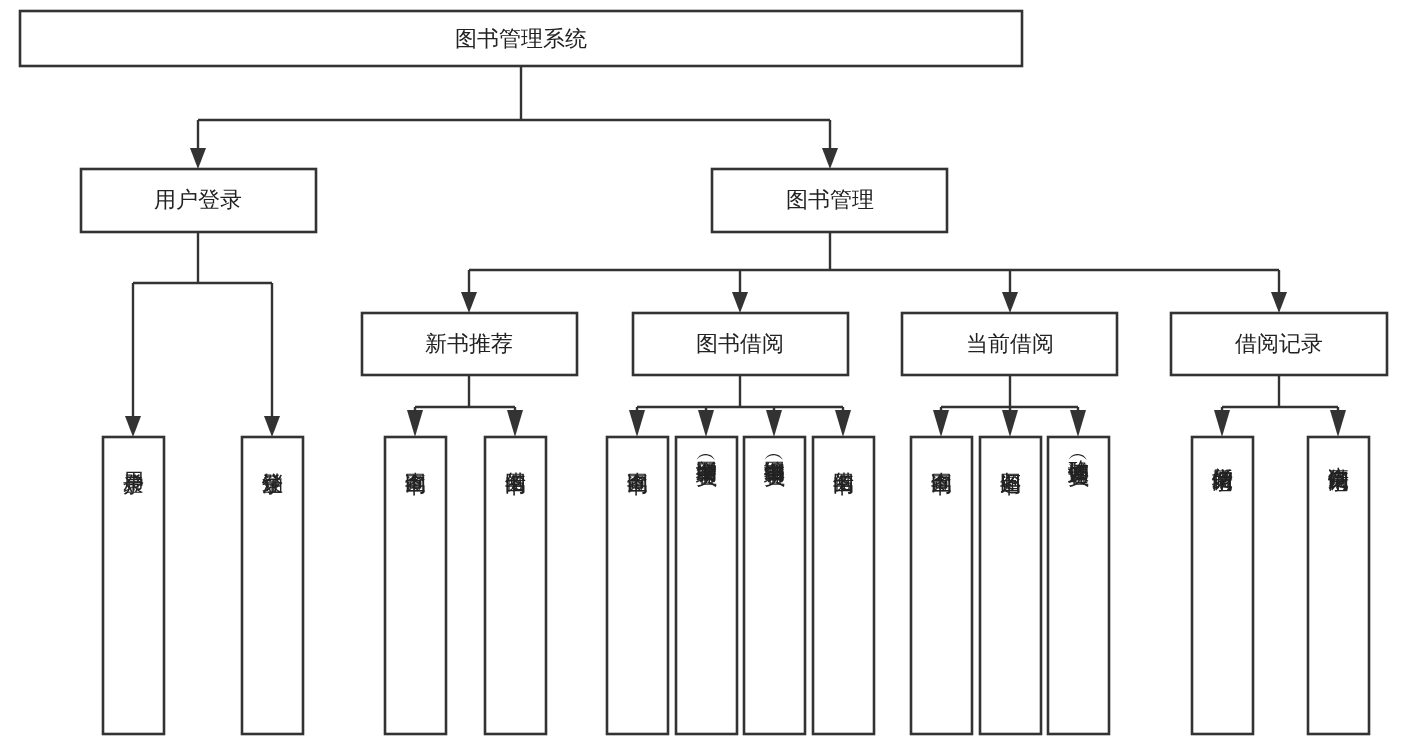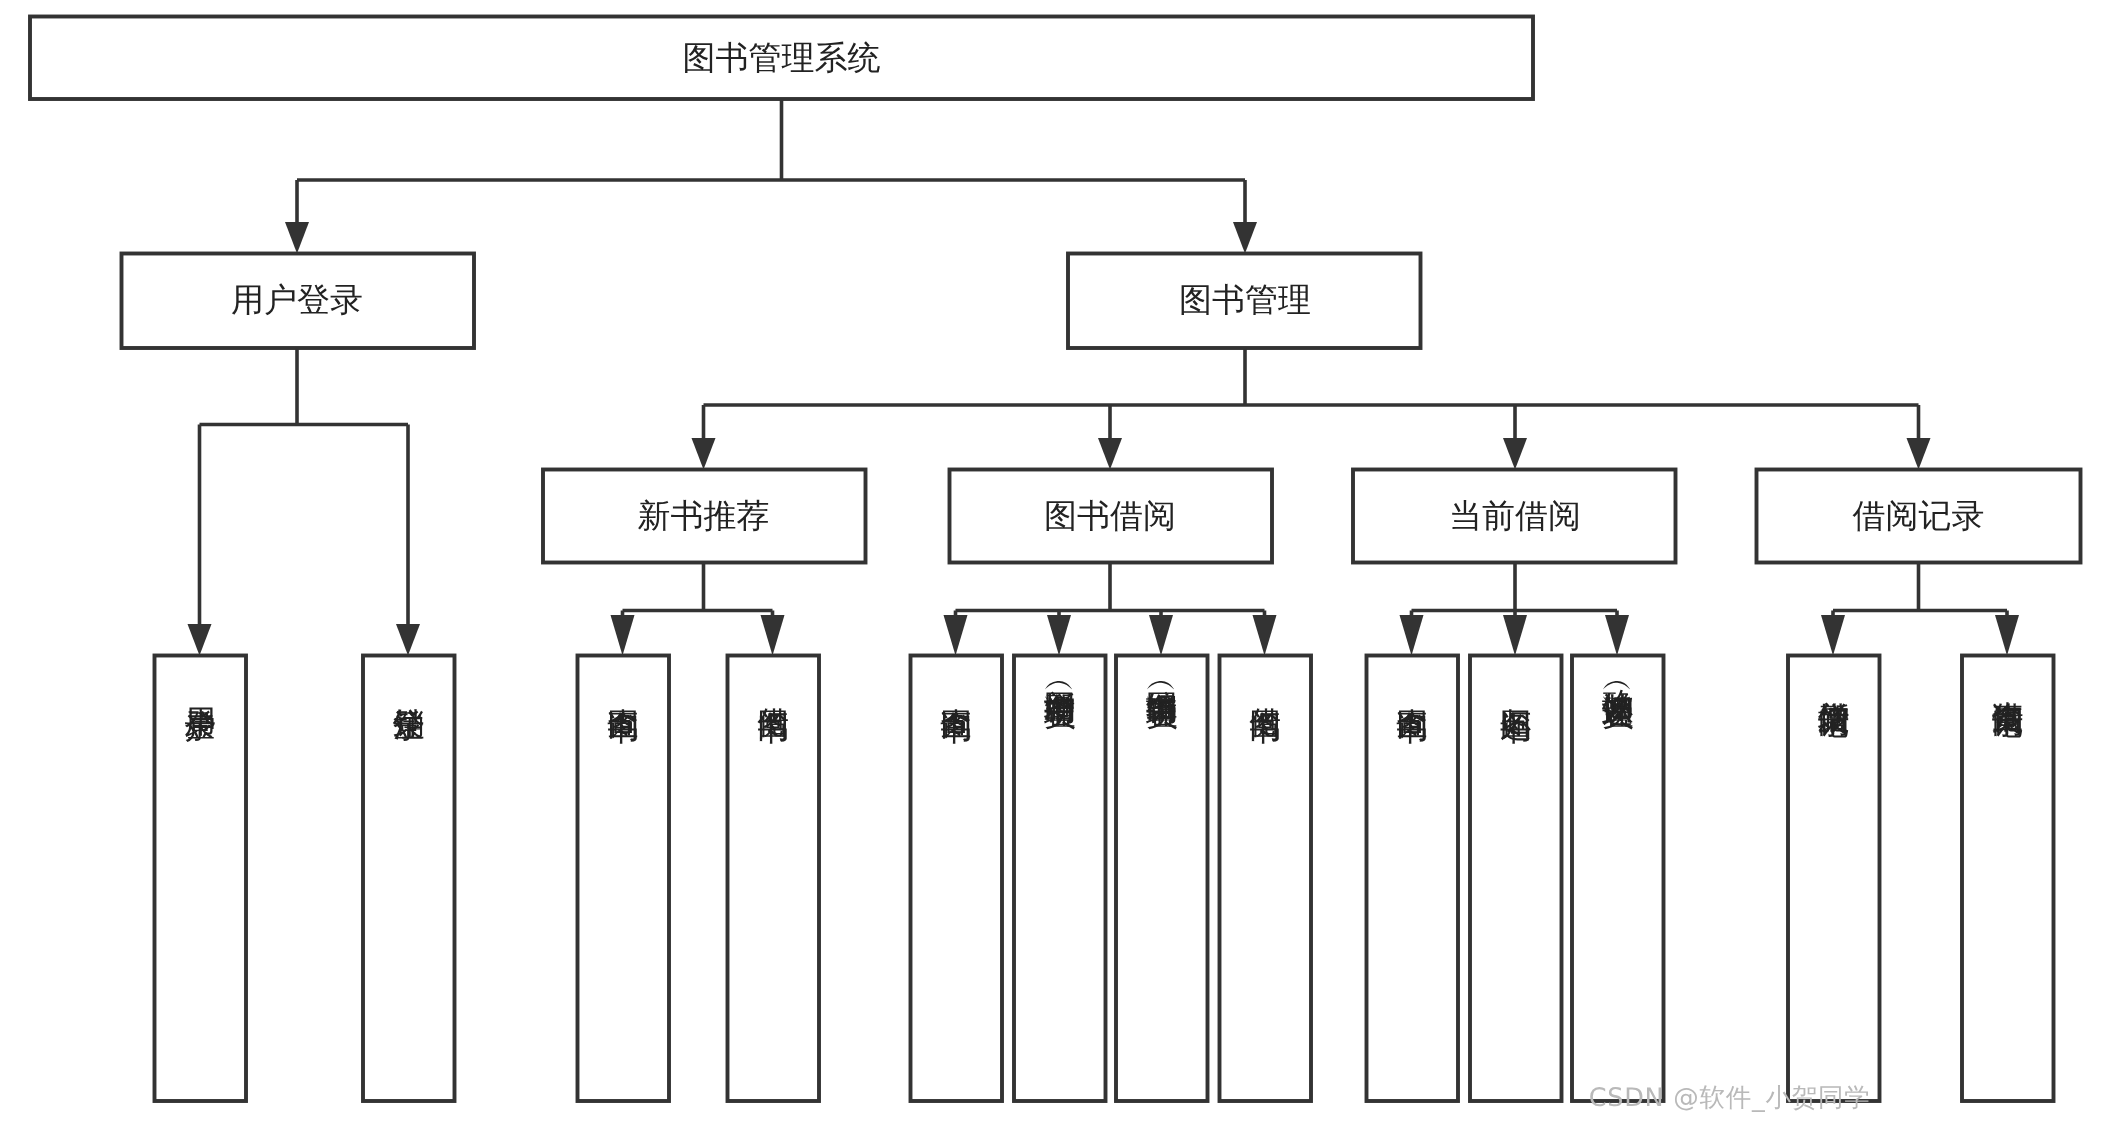--- a/index.html
+++ b/index.html
@@ -232,15 +232,14 @@
   </div>
 
   <div class="vlabel-wrap" style="left:1192px; top:450px; width:61px; height:278px;">
     <span class="vlabel-text">新增借阅记录</span>
   </div>
 
   <div class="vlabel-wrap" style="left:1308px; top:450px; width:61px; height:278px;">
     <span class="vlabel-text">查询借阅记录</span>
   </div>
 
-  <div class="watermark">CSDN @软件_小贺同学</div>
 
 </div>
 
 </body></html>

